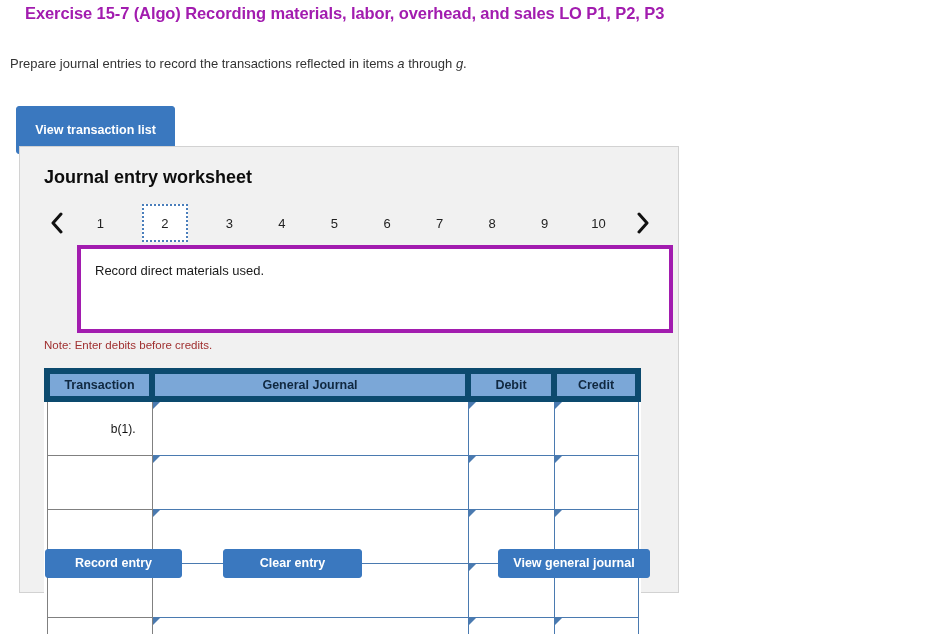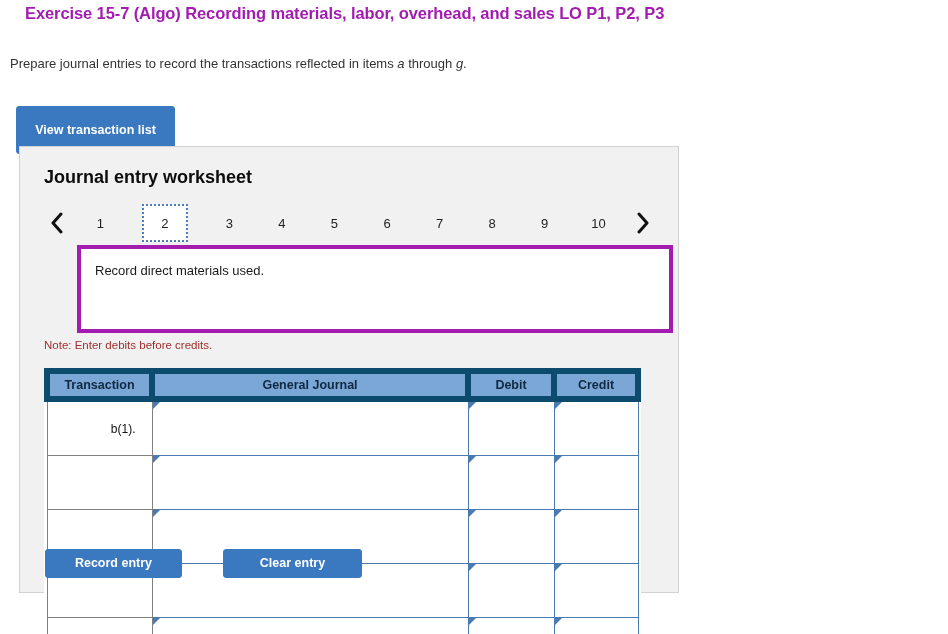--- a/index.html
+++ b/index.html
@@ -328,13 +328,14 @@
           <td class="cell-trans"></td>
           <td class="cell-input"><span class="tri"></span><span></span></td>
           <td class="cell-input"><span class="tri"></span><span></span></td>
           <td class="cell-input"><span class="tri"></span><span></span></td>
         </tr>
       </tbody>
   </table>
 
   <button class="btn btn-record">Record entry</button>
   <button class="btn btn-clear">Clear entry</button>
+  <button class="btn btn-journal">View general journal</button>
 </div>
 
 </body></html>

